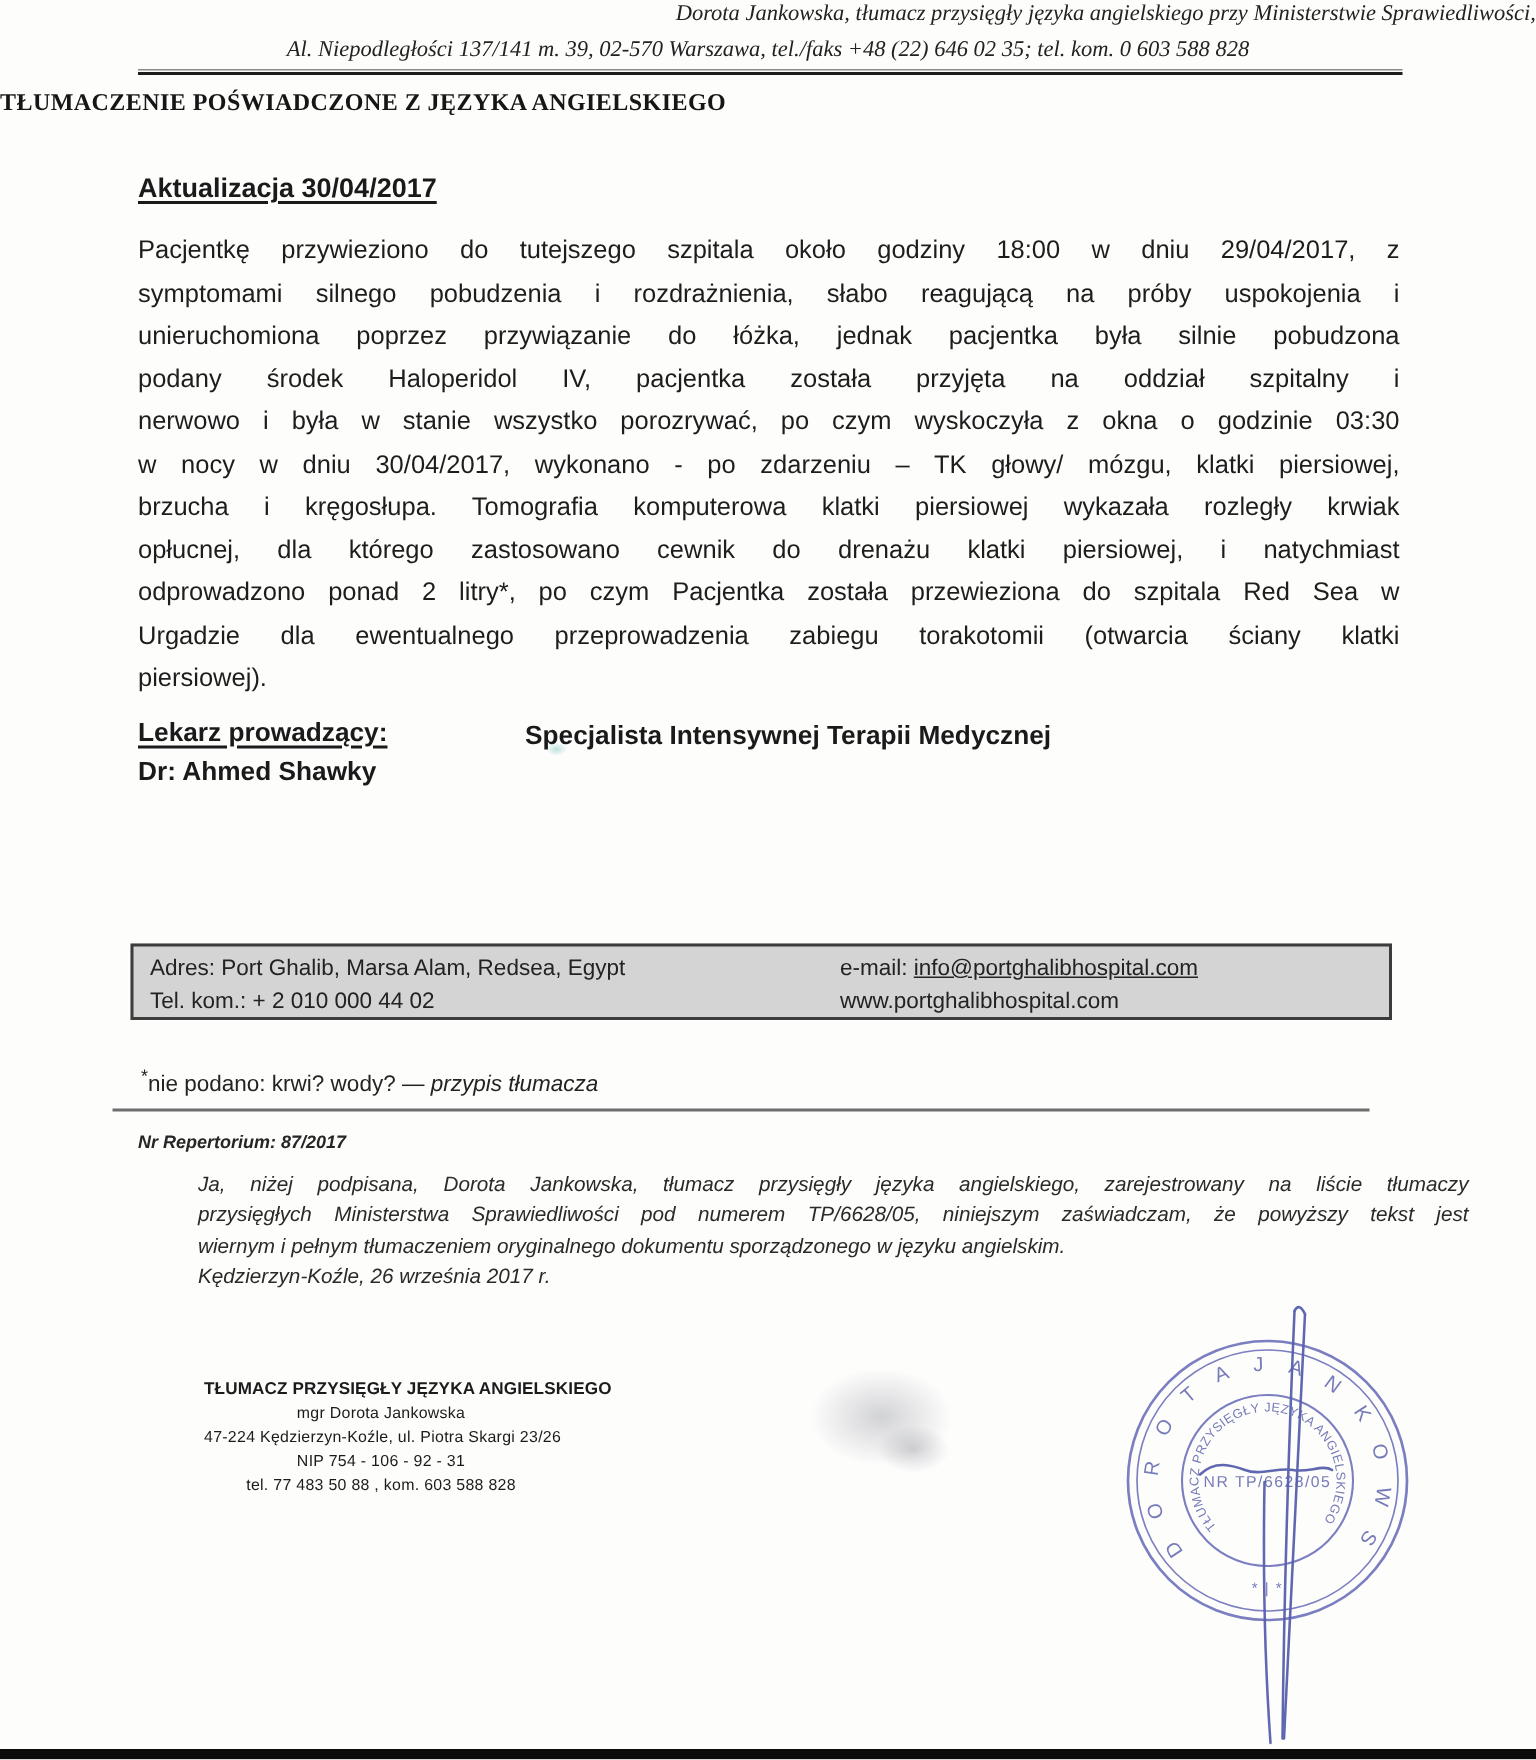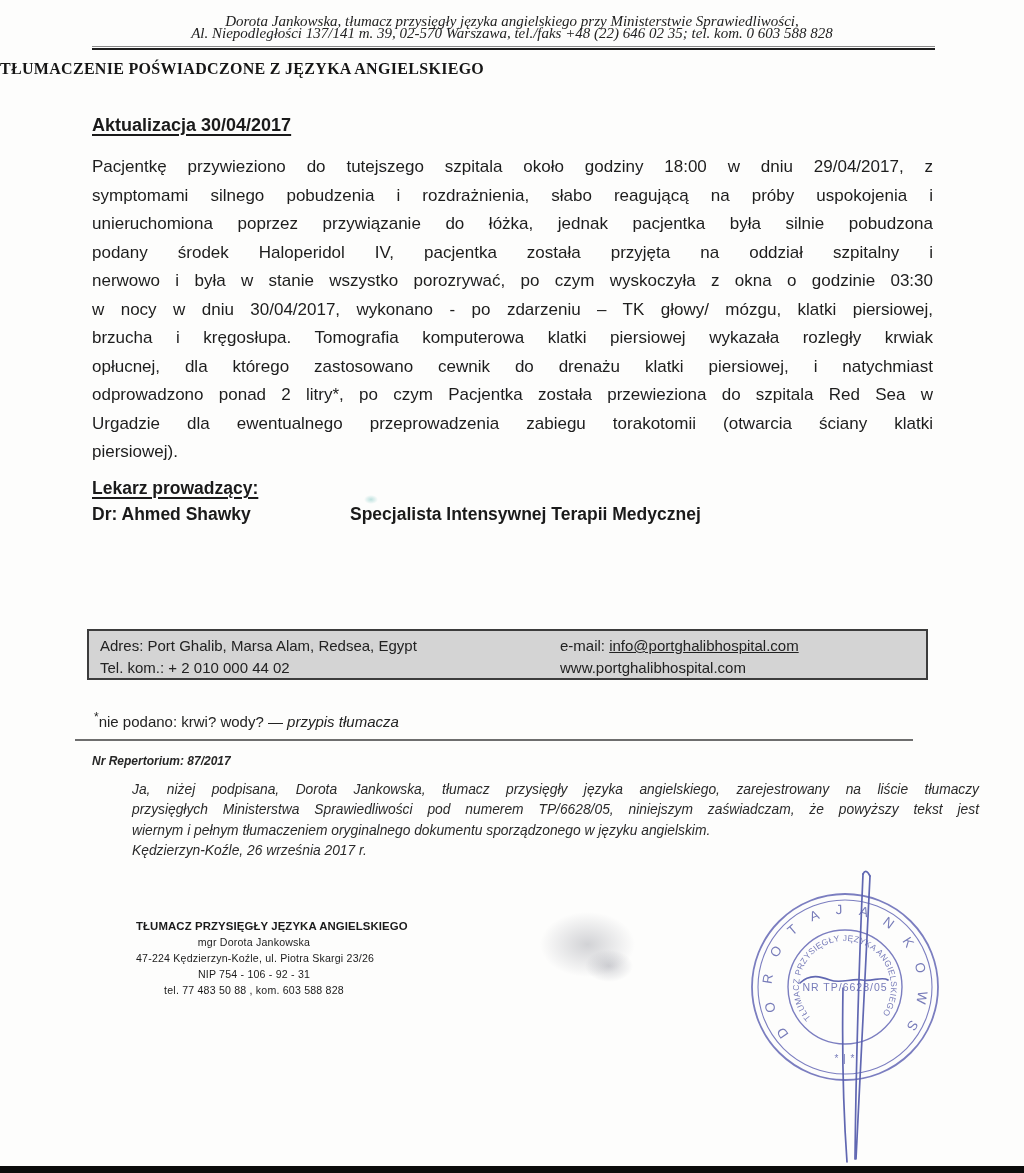--- a/index.html
+++ b/index.html
@@ -5,40 +5,40 @@
   html,body{margin:0;padding:0;}
   body{background:#e8e8e8;}
   .page{
     position:relative;width:1024px;height:1173px;margin:0 auto;
     background:#fdfdfc;overflow:hidden;
     font-family:"Liberation Sans",sans-serif;color:#1f1f1f;
   }
   
   .lh-line{position:absolute;left:0;width:100%;text-align:center;
     font-family:"Liberation Serif",serif;font-style:italic;font-size:15px;color:#222;}
-  .lh-line1{top:13px;}
+  .lh-line1{top:1px;text-align:right;}
   .lh-line2{top:25px;}
   .rule-top{position:absolute;top:46px;left:92px;width:843px;height:1px;
     border-top:1px solid #8a8a8a;border-bottom:2px solid #1e1e1e;}
   .doc-title{position:absolute;top:60px;left:0;width:100%;text-align:left;
     font-family:"Liberation Serif",serif;font-weight:bold;font-size:16px;
     letter-spacing:.3px;color:#161616;}
   
   .update-heading{position:absolute;top:115px;left:92px;
     font-size:18px;font-weight:bold;text-decoration:underline;
     text-decoration-thickness:2px;text-underline-offset:3px;color:#1a1a1a;}
   .para{position:absolute;top:153px;left:92px;width:841px;font-size:17px;color:#1d1d1d;}
   .pline{height:28.5px;line-height:28.5px;text-align:justify;text-align-last:justify;
     white-space:normal;}
   .pline:last-child{text-align-last:left;}
   
   .doctor-heading{position:absolute;top:478px;left:92px;font-size:17.5px;font-weight:bold;
     text-decoration:underline;text-decoration-thickness:2px;text-underline-offset:3px;color:#1a1a1a;}
   .doctor-name{position:absolute;top:504px;left:92px;font-size:17.5px;font-weight:bold;color:#1a1a1a;}
-  .doctor-specialty{position:absolute;top:504px;left:350px;font-size:17.5px;font-weight:bold;color:#1a1a1a;}
+  .doctor-specialty{position:absolute;top:480px;left:350px;font-size:17.5px;font-weight:bold;color:#1a1a1a;}
   
   .contact-box{position:absolute;top:629px;left:87px;width:841px;height:51px;
     background:#d4d4d4;border:2px solid #3c3c3c;box-sizing:border-box;}
   .cb-col-left{position:absolute;left:11px;top:4px;font-size:15px;line-height:21.5px;color:#222;}
   .cb-col-right{position:absolute;left:471px;top:4px;font-size:15px;line-height:21.5px;color:#222;}
   .cb-email{text-decoration:underline;}
   
   .footnote{position:absolute;top:710px;left:94px;font-size:15px;color:#232323;}
   .footnote sup{font-size:12px;}
   .footnote .it{font-style:italic;}

